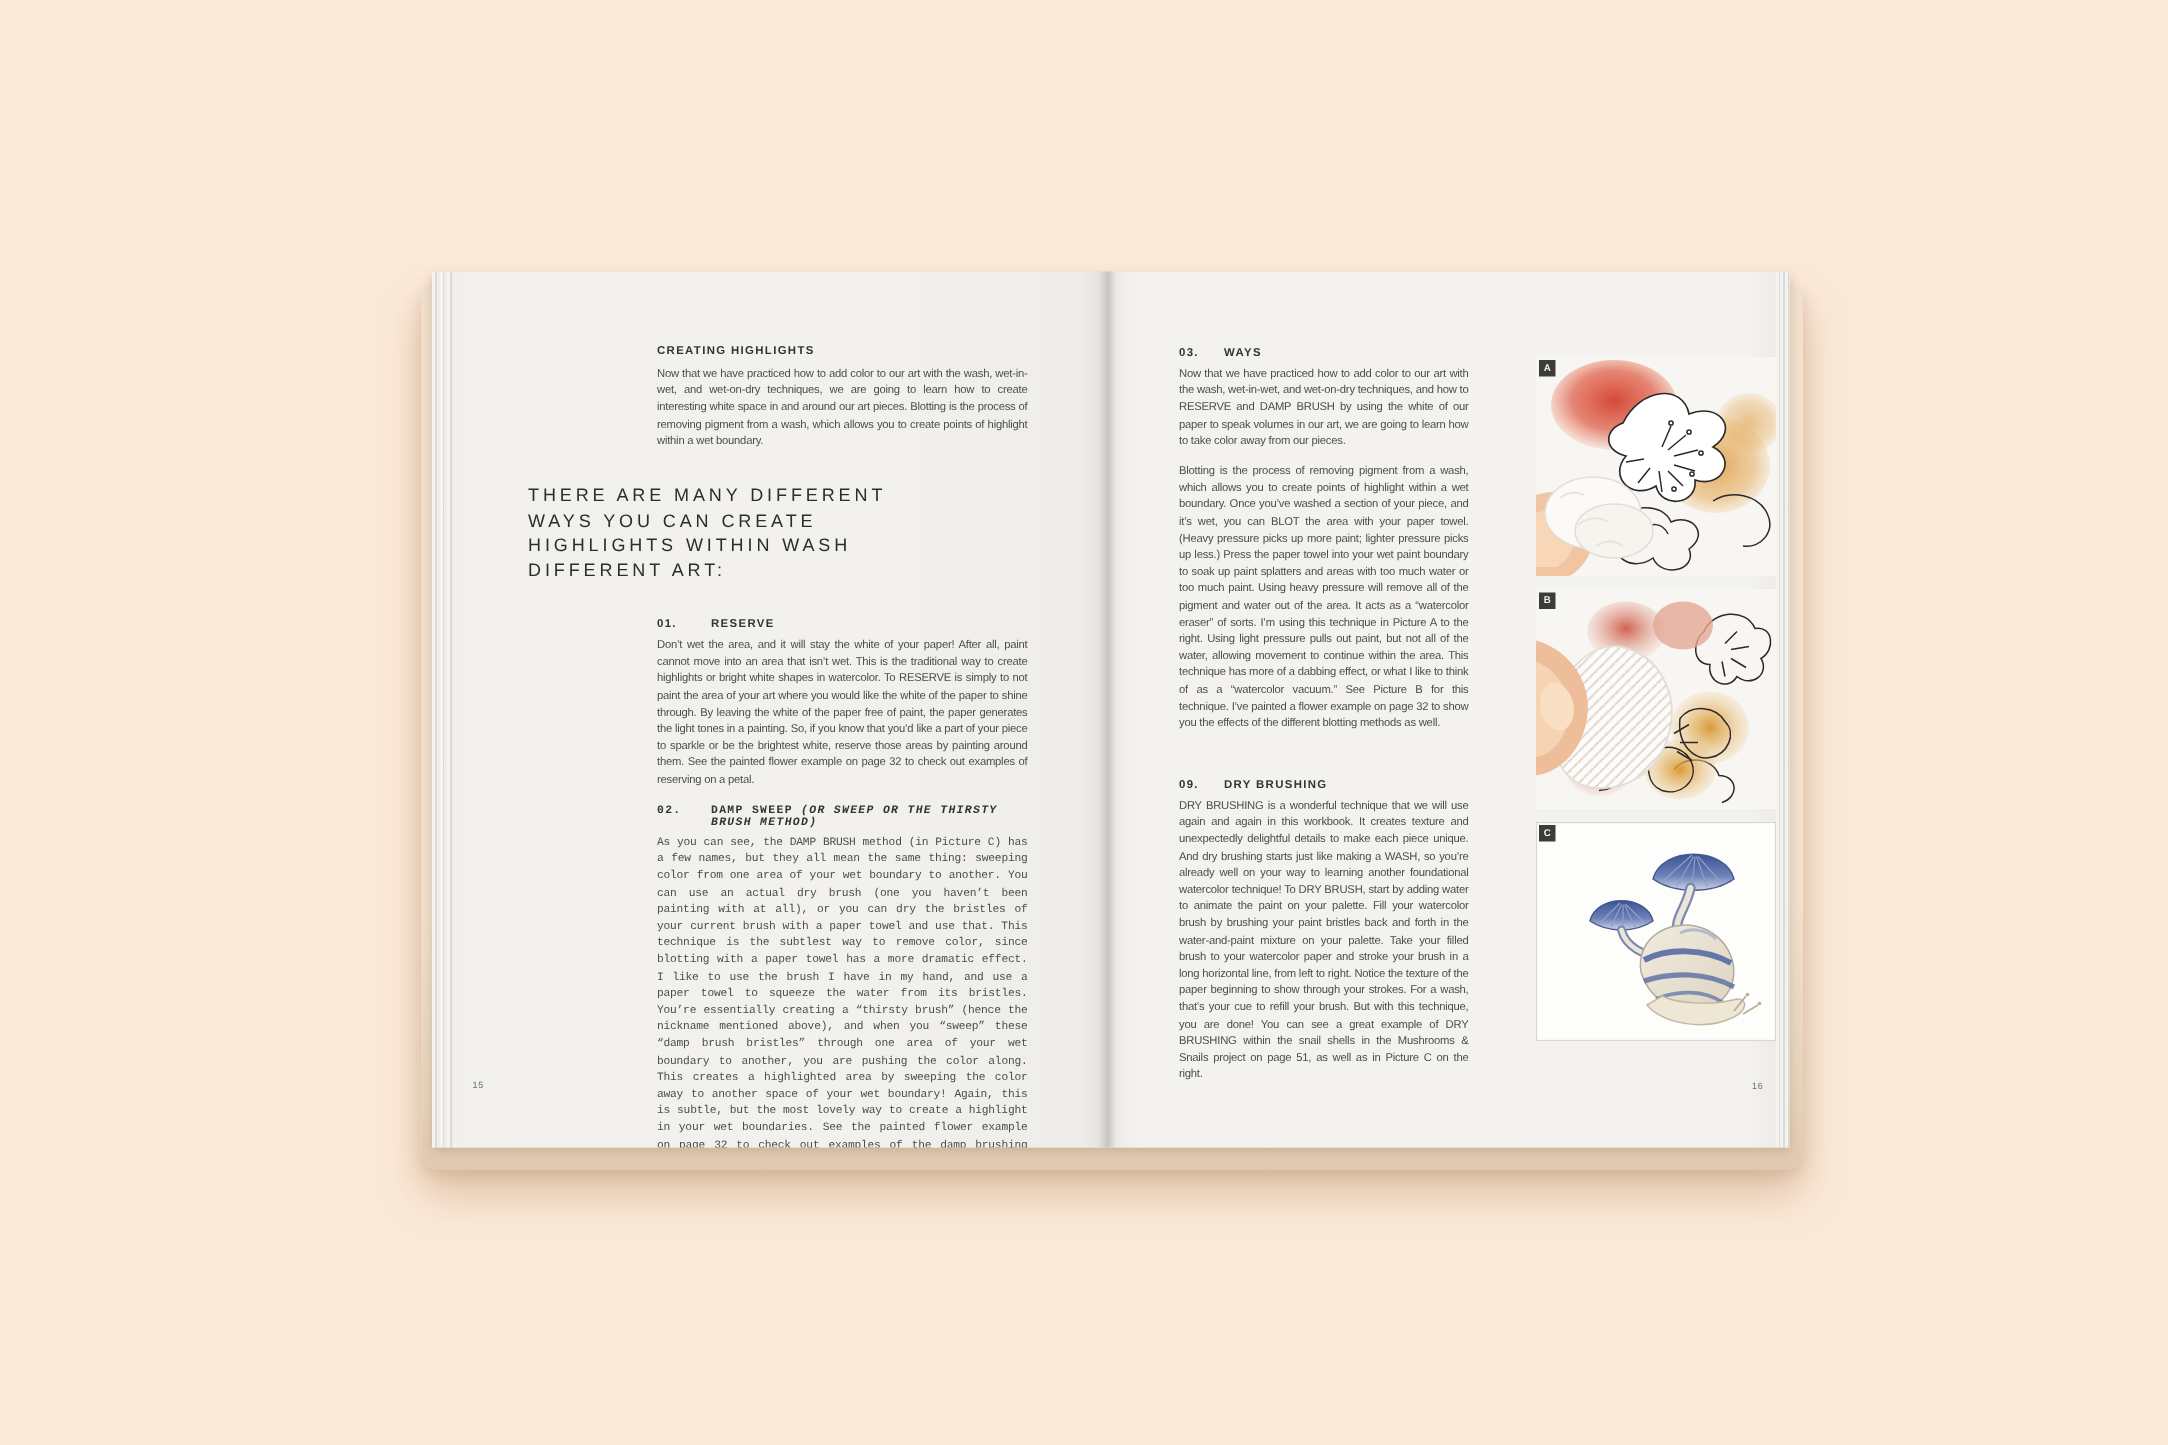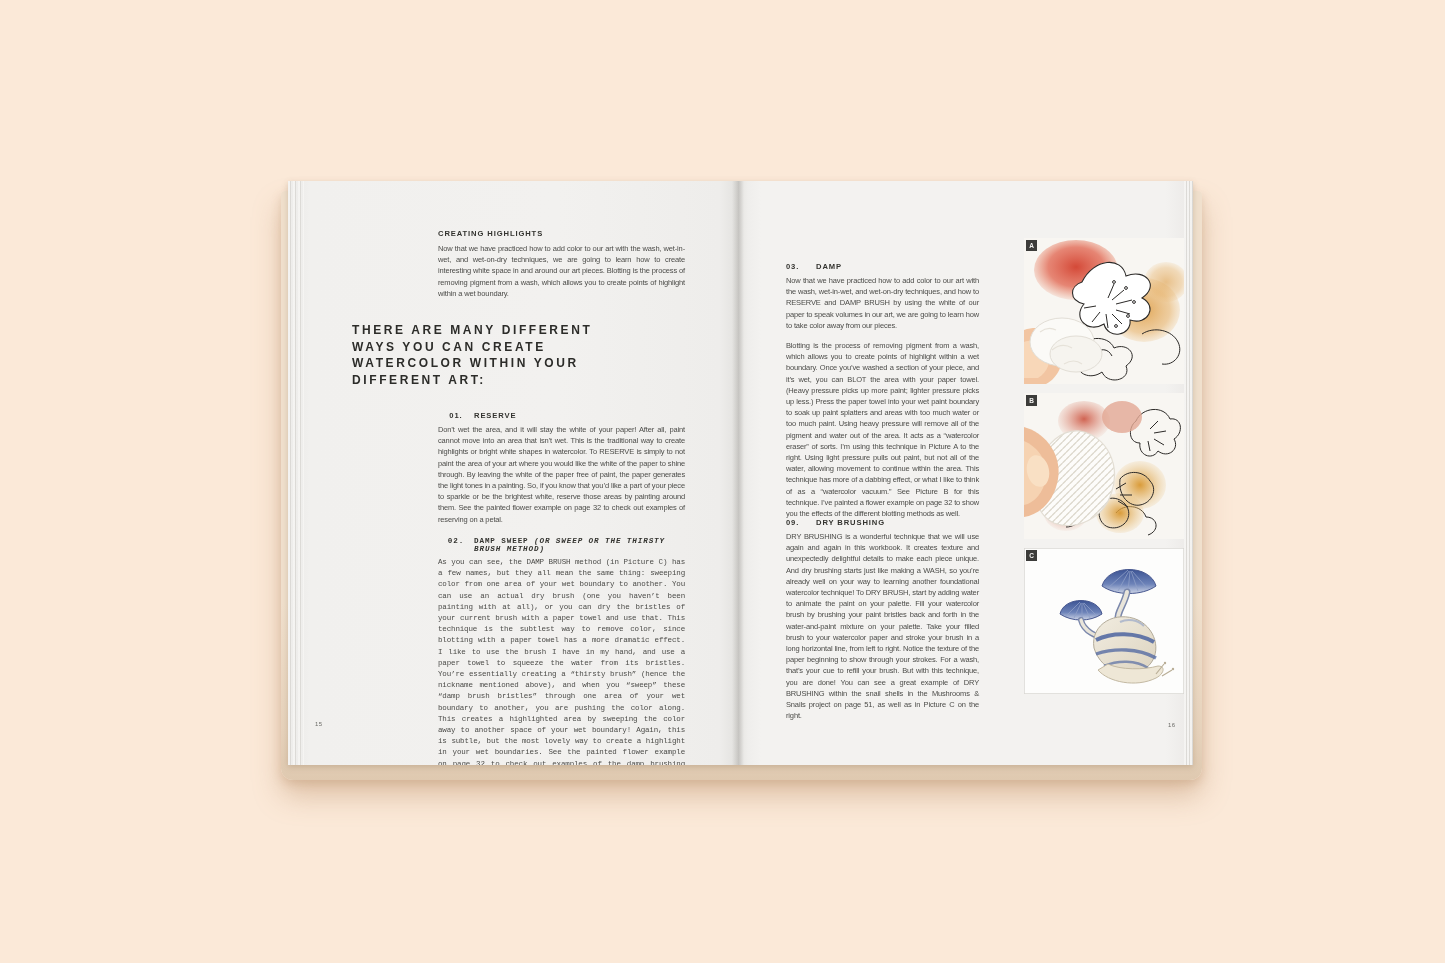--- a/index.html
+++ b/index.html
@@ -53,42 +53,42 @@
 
   
   .eyebrow, .sec-head {
     font-size:7.6px; font-weight:bold; letter-spacing:.9px; color:#33332f;
   }
   .body-txt {
     font-size:7.5px; line-height:11.2px; letter-spacing:-.15px;
     text-align:justify; color:#4c4c49;
   }
   .display-head {
-    font-size:12px; font-weight:bold; letter-spacing:2.6px;
+    font-size:12px; font-weight:normal; letter-spacing:2.6px;
     line-height:16.6px; color:#2c2c29;
   }
   .page-num { position:absolute; font-size:6px; color:#6b6b67; letter-spacing:.5px; }
   .sec-head { display:flex; }
-  .sec-num-l { width:36px; flex:none;text-align:center; }
+  .sec-num-l { width:36px; flex:none; }
   .sec-num-r { width:30px; flex:none; }
   .sec-title-italic { font-style:italic; }
   .sec-body { margin-top:4px; }
 
   
   .lp-col { position:absolute; left:150px; width:247px; }
   .lp-eyebrow { top:48px; }
   .lp-intro { top:62px; }
   .lp-display { position:absolute; left:64px; top:141px; width:300px; }
   .lp-sec1 { top:230px; }
   .lp-sec2 { top:356px;font-family:Liberation Mono, monospace; }
   .lp-num { left:27px; top:540px; }
 
   
   .rp-col { position:absolute; left:48px; width:193px; }
-  .rp-sec3 { top:49px;margin-top:32px; }
+  .rp-sec3 { top:49px; }
   .rp-sec4 { top:337px; }
   .rp-num { left:430px; top:541px; }
   .rp-body p + p { margin-top:9px; }
 
   
   .fig-col { position:absolute; left:286px; top:57px; width:160px; }
   .figure { position:relative; width:160px; height:146px; margin-bottom:9px; background:#fff; }
   .figure svg { display:block; width:160px; height:146px; }
   .fig-label {
     position:absolute; left:2px; top:2px; width:11px; height:11px;
@@ -104,21 +104,21 @@
 
   <div class="pages">
 
     <div class="page page-left">
       <div class="lp-col lp-eyebrow eyebrow">CREATING HIGHLIGHTS</div>
       <div class="lp-col lp-intro body-txt">Now that we have practiced how to add color to our art with the wash, wet-in-wet, and wet-on-dry techniques, we are going to learn how to create interesting white space in and around our art pieces. Blotting is the process of removing pigment from a wash, which allows you to create points of highlight within a wet boundary.</div>
 
       <div class="lp-display display-head">
         <span style="display:block">THERE ARE MANY DIFFERENT</span>
         <span style="display:block">WAYS YOU CAN CREATE</span>
-        <span style="display:block">WATERCOLOR WITHIN YOUR</span>
+        <span style="display:block">HIGHLIGHTS WITHIN WASH</span>
         <span style="display:block">DIFFERENT ART:</span>
       </div>
 
       <div class="lp-col lp-sec1">
         <div class="sec-head">
           <span class="sec-num-l">01.</span>
           <span>RESERVE</span>
         </div>
         <div class="sec-body body-txt">Don’t wet the area, and it will stay the white of your paper! After all, paint cannot move into an area that isn’t wet. This is the traditional way to create highlights or bright white shapes in watercolor. To RESERVE is simply to not paint the area of your art where you would like the white of the paper to shine through. By leaving the white of the paper free of paint, the paper generates the light tones in a painting. So, if you know that you’d like a part of your piece to sparkle or be the brightest white, reserve those areas by painting around them. See the painted flower example on page 32 to check out examples of reserving on a petal.</div>
       </div>
@@ -131,21 +131,21 @@
         <div class="sec-body body-txt">As you can see, the DAMP BRUSH method (in Picture C) has a few names, but they all mean the same thing: sweeping color from one area of your wet boundary to another. You can use an actual dry brush (one you haven’t been painting with at all), or you can dry the bristles of your current brush with a paper towel and use that. This technique is the subtlest way to remove color, since blotting with a paper towel has a more dramatic effect. I like to use the brush I have in my hand, and use a paper towel to squeeze the water from its bristles. You’re essentially creating a “thirsty brush” (hence the nickname mentioned above), and when you “sweep” these “damp brush bristles” through one area of your wet boundary to another, you are pushing the color along. This creates a highlighted area by sweeping the color away to another space of your wet boundary! Again, this is subtle, but the most lovely way to create a highlight in your wet boundaries. See the painted flower example on page 32 to check out examples of the damp brushing effect on a petal.</div>
       </div>
 
       <div class="page-num lp-num">15</div>
     </div>
 
     <div class="page page-right">
       <div class="rp-col rp-sec3">
         <div class="sec-head">
           <span class="sec-num-r">03.</span>
-          <span>DAMP</span>
+          <span>WAYS</span>
         </div>
         <div class="sec-body body-txt rp-body">
           <p>Now that we have practiced how to add color to our art with the wash, wet-in-wet, and wet-on-dry techniques, and how to RESERVE and DAMP BRUSH by using the white of our paper to speak volumes in our art, we are going to learn how to take color away from our pieces.</p>
           <p>Blotting is the process of removing pigment from a wash, which allows you to create points of highlight within a wet boundary. Once you’ve washed a section of your piece, and it’s wet, you can BLOT the area with your paper towel. (Heavy pressure picks up more paint; lighter pressure picks up less.) Press the paper towel into your wet paint boundary to soak up paint splatters and areas with too much water or too much paint. Using heavy pressure will remove all of the pigment and water out of the area. It acts as a “watercolor eraser” of sorts. I’m using this technique in Picture A to the right. Using light pressure pulls out paint, but not all of the water, allowing movement to continue within the area. This technique has more of a dabbing effect, or what I like to think of as a “watercolor vacuum.” See Picture B for this technique. I’ve painted a flower example on page 32 to show you the effects of the different blotting methods as well.</p>
         </div>
       </div>
 
       <div class="rp-col rp-sec4">
         <div class="sec-head">
           <span class="sec-num-r">09.</span>

